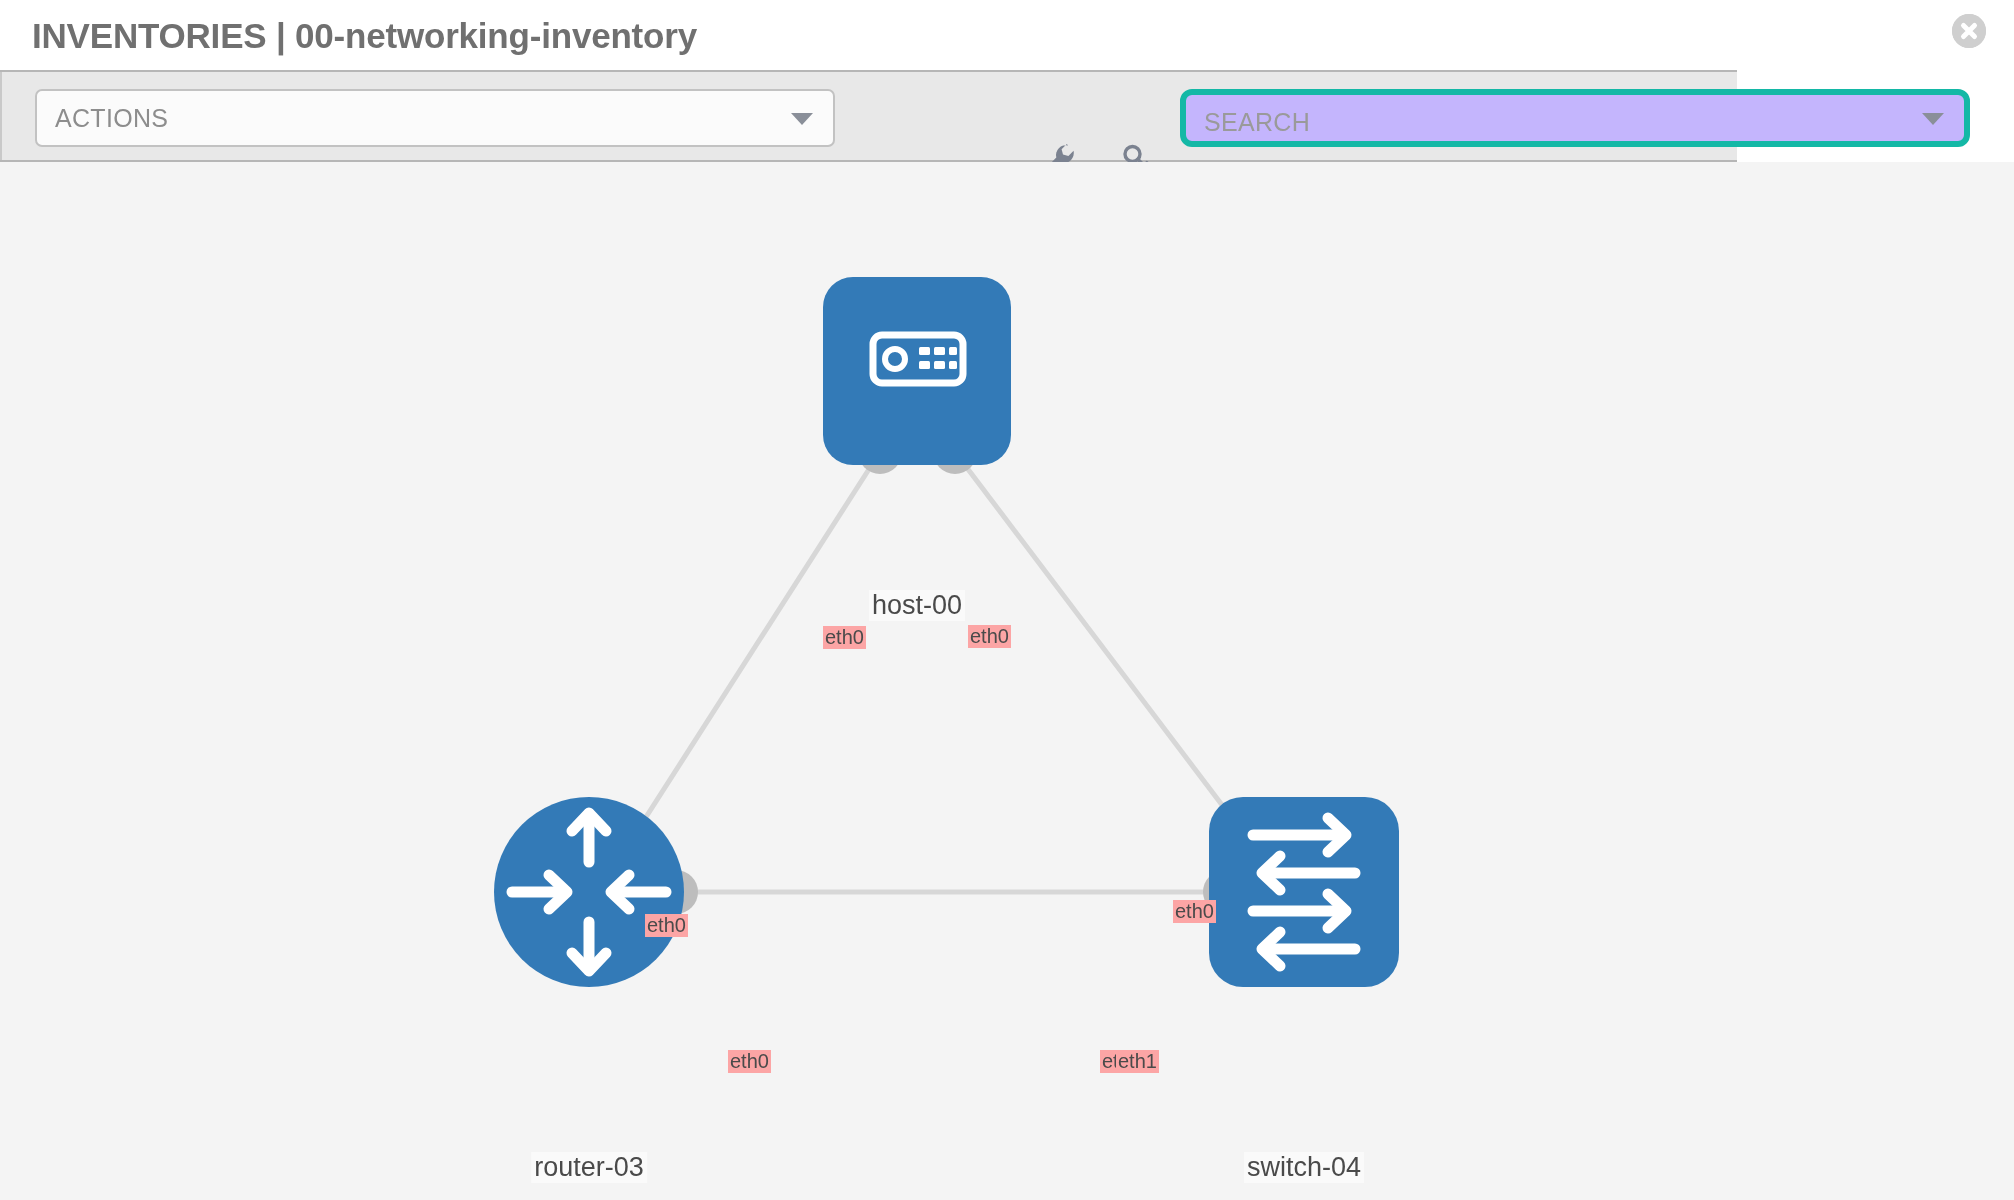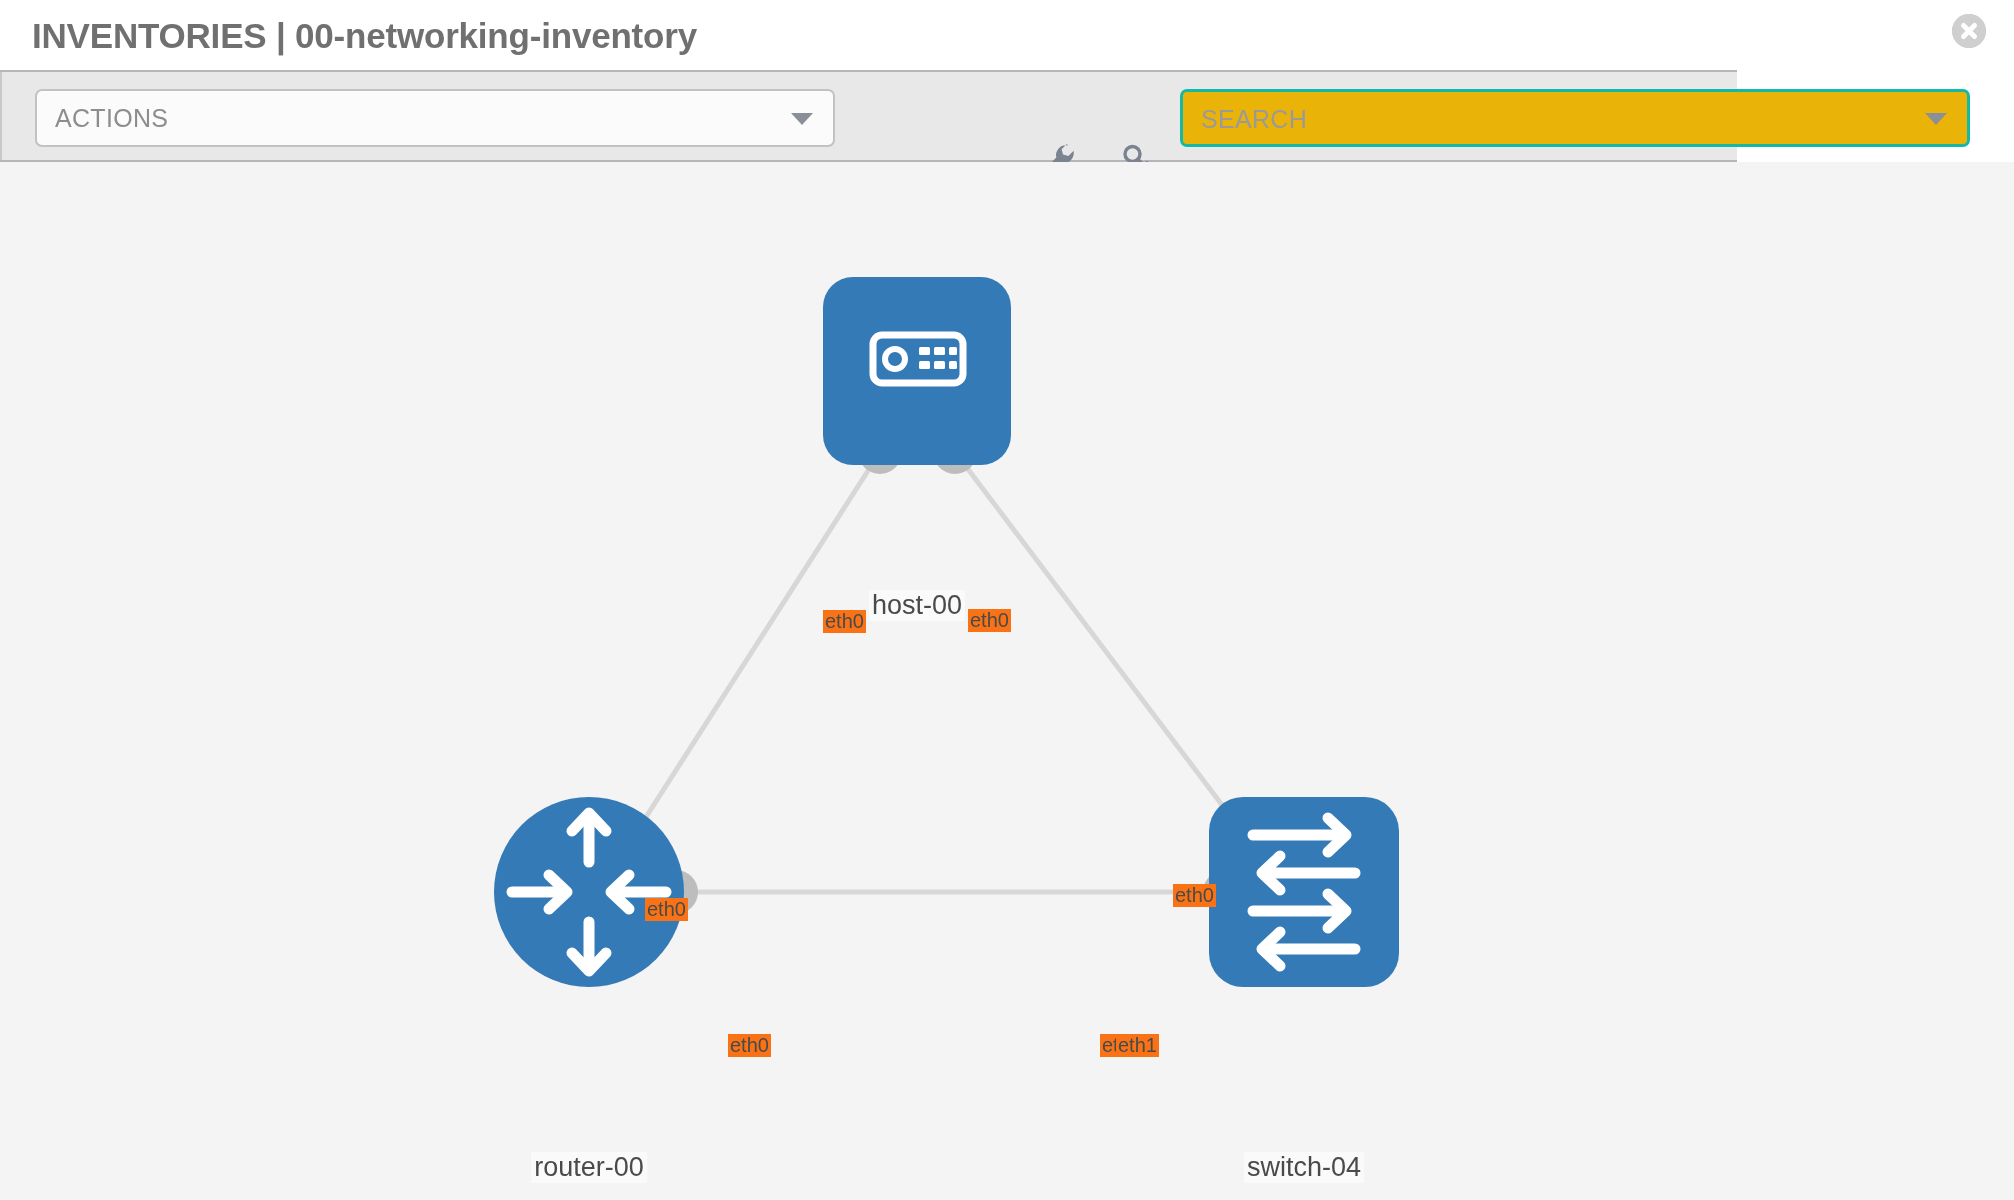--- a/index.html
+++ b/index.html
@@ -60,22 +60,22 @@
   }
   .tool-icons {
     position: absolute; left: 1040px; top: 88px;
     transform: translateY(-50%);
     display: flex; gap: 42px; align-items: center;
   }
   .tool-icon { cursor: pointer; line-height: 0; }
   .search-box {
     position: absolute; left: 1180px; top: 17px;
     width: 790px; height: 58px;
-    background: #eab308;
-    border: 3px solid #14b8a6; border-radius: 7px;
+    background: #c4b5fd;
+    border: 6px solid #14b8a6; border-radius: 12px;
   }
   .search-box input {
     position: absolute; left: 18px; top: 0; height: 54px;
     width: 690px; border: 0; outline: 0; background: transparent;
     font-family: "Liberation Sans", sans-serif;
     font-size: 25px; color: #555;
   }
   .search-box input::placeholder { color: #9a9a9a; letter-spacing: 0.3px; }
 
   
@@ -93,23 +93,24 @@
     position: absolute;
     font-size: 27px; color: #4a4a4a;
     background: #fafafa;
     padding: 0 3px;
     white-space: nowrap;
     transform: translateX(-50%);
   }
   .iface-label {
     position: absolute;
     font-size: 20px; color: #4a4a4a;
-    background: #f97316;
+    background: #fca5a5;
     padding: 0 2px;
     white-space: nowrap;
+    margin-top: 16px;
   }
 </style>
 </head>
 <body>
 
 <div id="app">
 
   <div class="header">
     <div class="header-title">INVENTORIES | 00-networking-inventory</div>
     <div class="close-btn">
@@ -220,21 +221,21 @@
           <path d="M1280 694 L1262 711 L1280 728"></path>
           <path d="M1253 749 L1345 749"></path>
           <path d="M1328 732 L1346 749 L1328 766"></path>
           <path d="M1355 787 L1263 787"></path>
           <path d="M1280 770 L1262 787 L1280 804"></path>
         </g>
       </g>
     </svg>
 
     <div class="node-label" style="left:917px; top:428px;">host-00</div>
-    <div class="node-label" style="left:589px; top:990px;">router-00</div>
+    <div class="node-label" style="left:589px; top:990px;">router-03</div>
     <div class="node-label" style="left:1304px; top:990px;">switch-04</div>
 
     <div class="iface-label" style="left:823px; top:448px;">eth0</div>
     <div class="iface-label" style="left:968px; top:447px;">eth0</div>
     <div class="iface-label" style="left:645px; top:736px;">eth0</div>
     <div class="iface-label" style="left:1173px; top:722px;">eth0</div>
     <div class="iface-label" style="left:728px; top:872px;">eth0</div>
     <div class="iface-label" style="left:1100px; top:872px;">eth0</div>
     <div class="iface-label" style="left:1116px; top:872px;">eth1</div>
 

